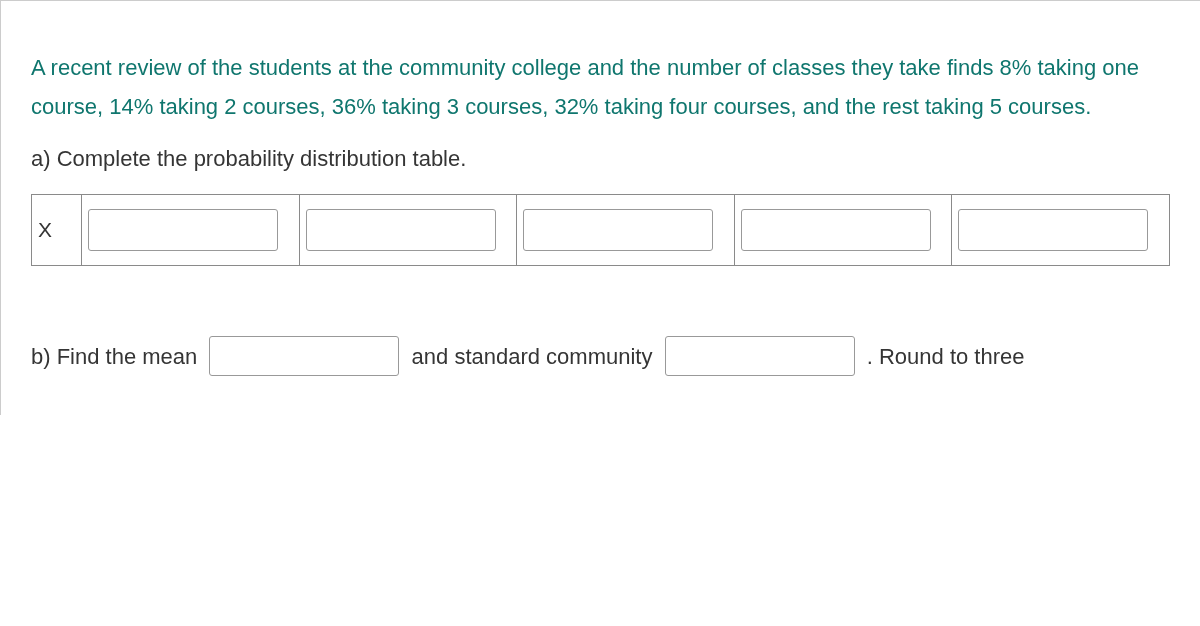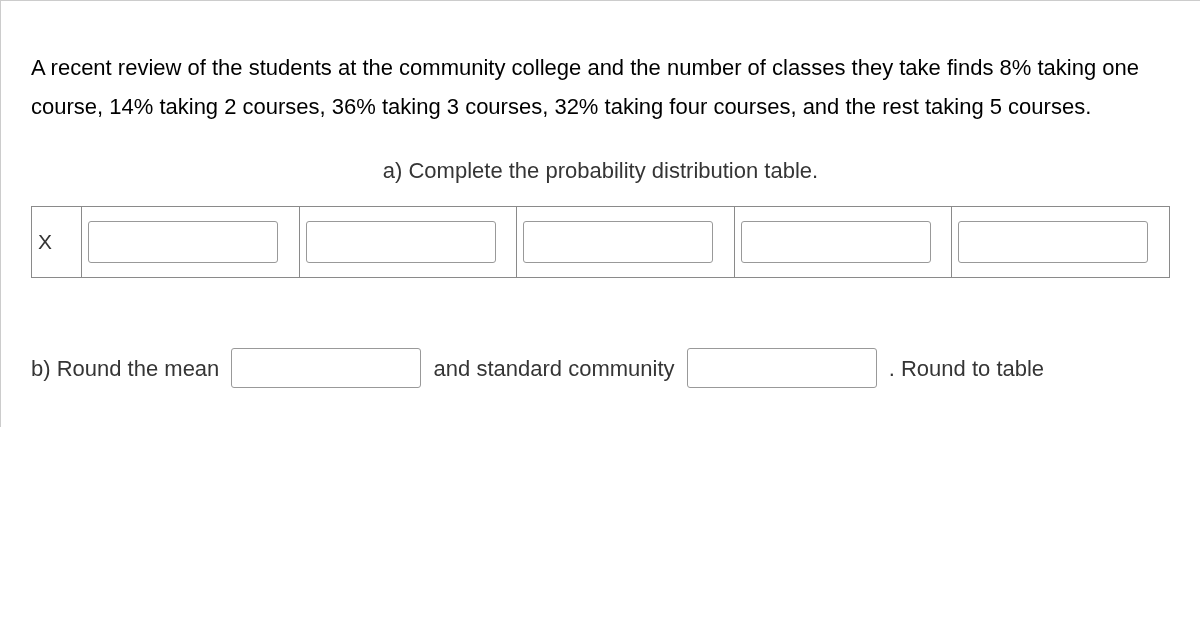--- a/index.html
+++ b/index.html
@@ -19,31 +19,30 @@
       border-left: 1px solid #ccc;
       border-top: 1px solid #ccc;
       padding: 0;
       margin: 0;
     }
     .content {
       padding: 48px 30px 30px 30px;
     }
     .question-text {
       font-size: 22px;
-      color: #000000;
+      color: #0f766e;
       line-height: 1.75;
       font-weight: 300;
-      margin-bottom: 32px;
+      margin-bottom: 20px;
     }
     .part-a-label {
       font-size: 22px;
       color: #353535;
       font-weight: 300;
       margin-bottom: 22px;
-      text-align: center;
     }
     .dist-table {
       border-collapse: collapse;
       width: 100%;
       margin-bottom: 60px;
     }
     .dist-table td {
       border: 1px solid #8a8a8a;
       padding: 10px 6px;
       vertical-align: middle;
@@ -107,22 +106,22 @@
         <td class="input-cell"><input type="text" class="table-input" style=""></td>
         <td class="input-cell"><input type="text" class="table-input" style=""></td>
         <td class="input-cell"><input type="text" class="table-input" style=""></td>
         <td class="input-cell"><input type="text" class="table-input" style=""></td>
         <td class="input-cell"><input type="text" class="table-input" style=""></td>
       </tr>
     </tbody>
       </table>
 
     <div class="part-b-row">
-      <span class="inline-text">b) Round the mean</span>
+      <span class="inline-text">b) Find the mean</span>
       <input type="text" class="inline-input" style="">
       <span class="inline-text">and standard community</span>
       <input type="text" class="inline-input" style="">
-      <span class="inline-text">. Round to table</span>
+      <span class="inline-text">. Round to three</span>
       <br>
     </div>
 
   </div>
 </div>
 
 </body></html>

